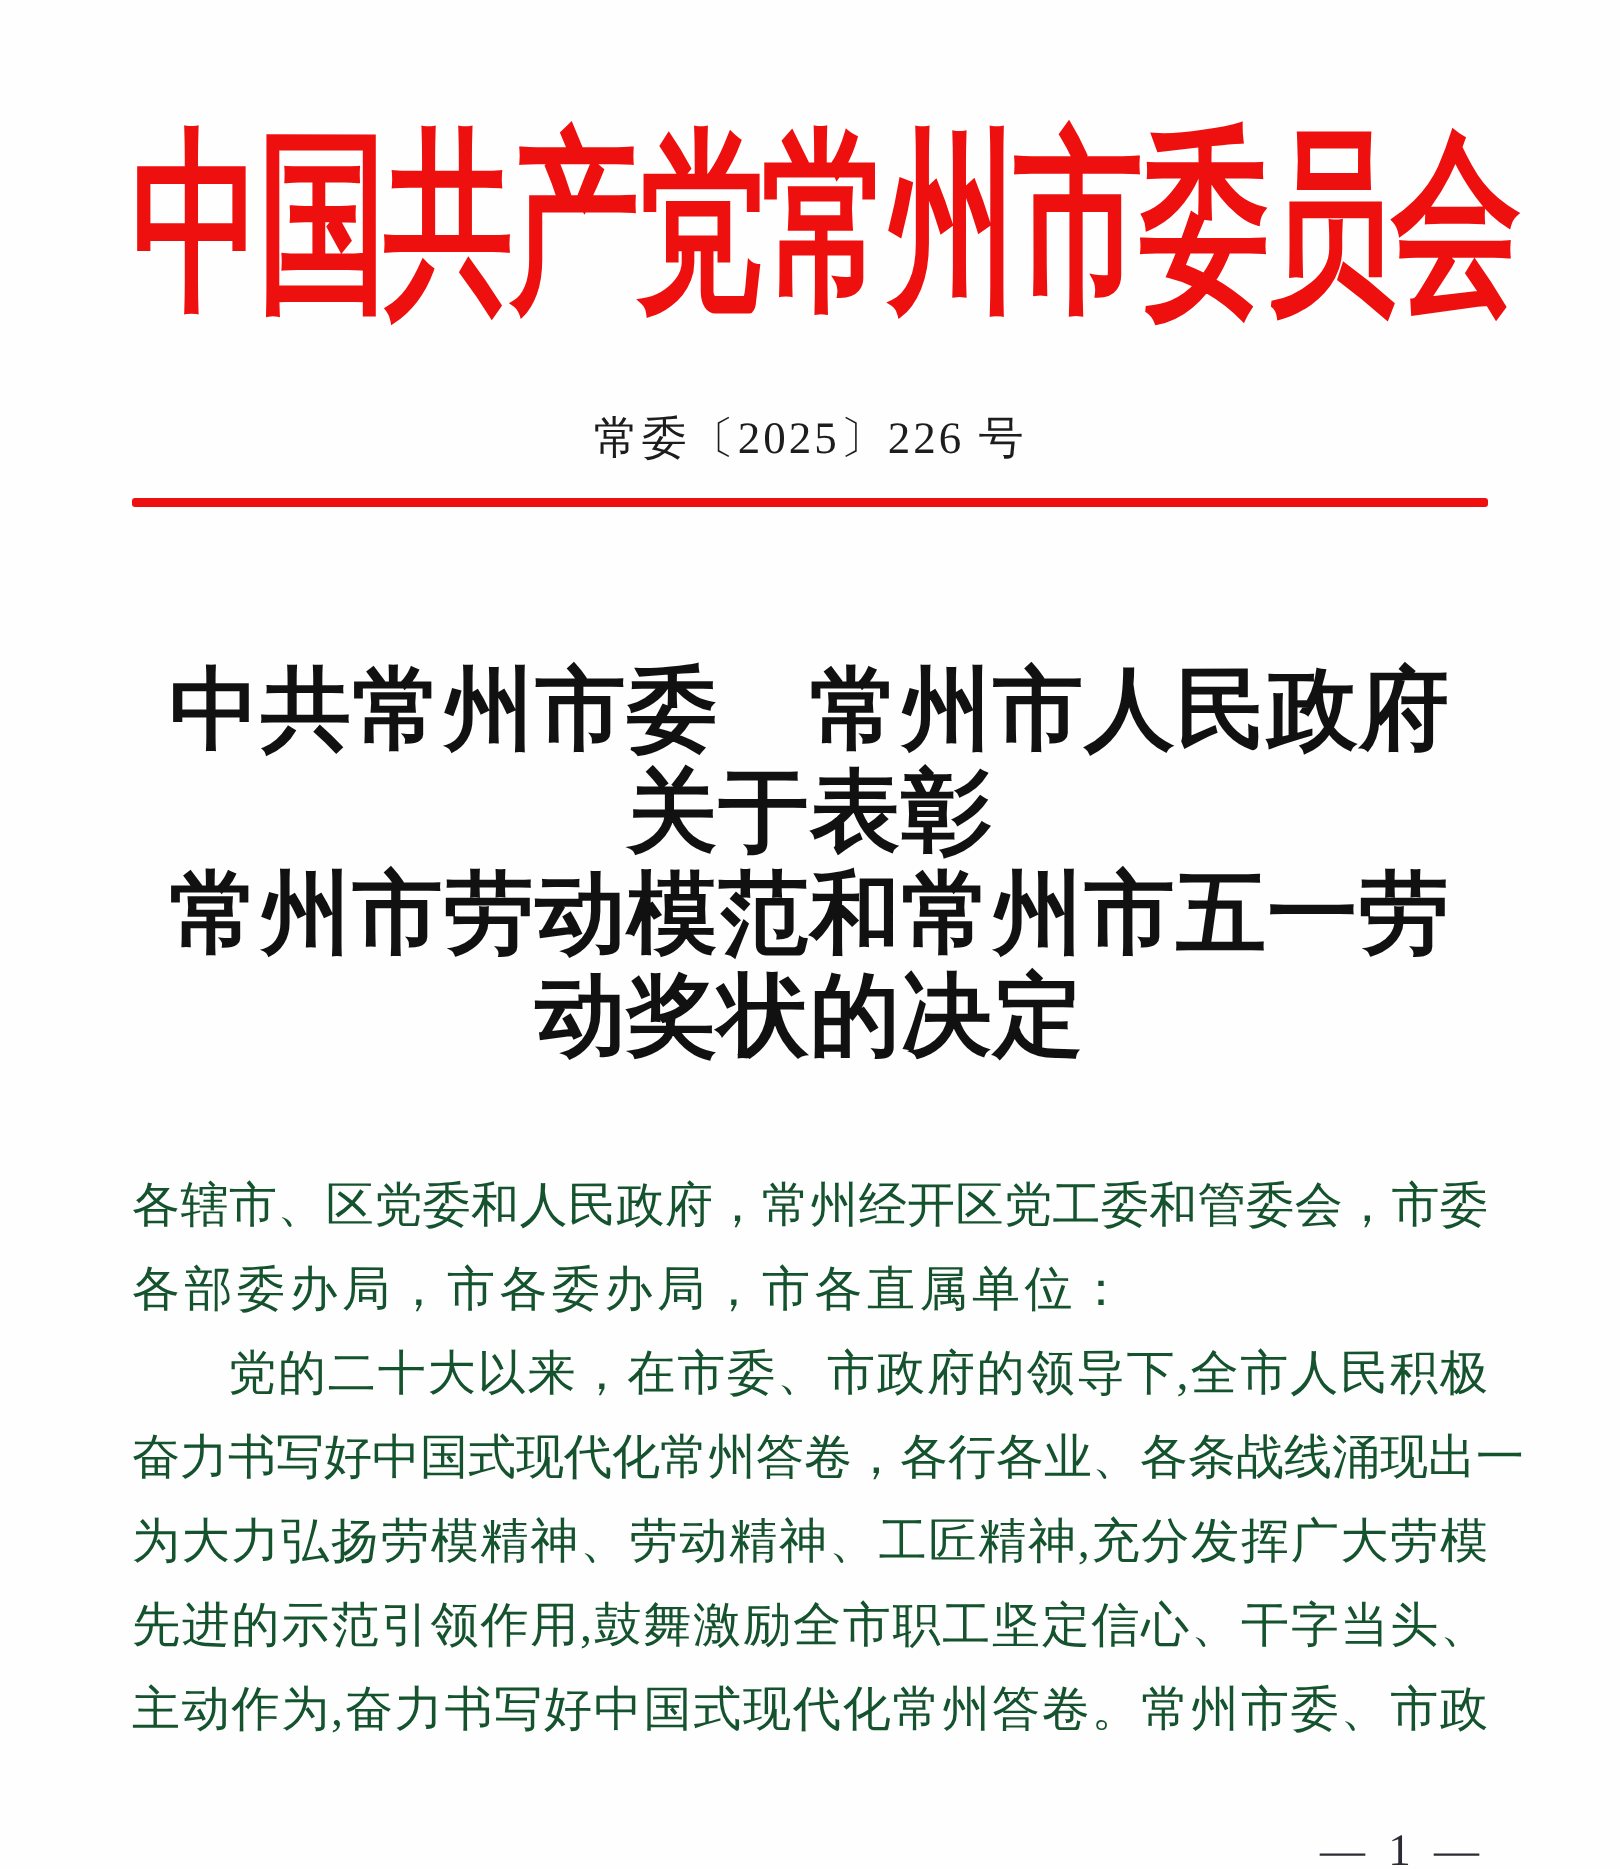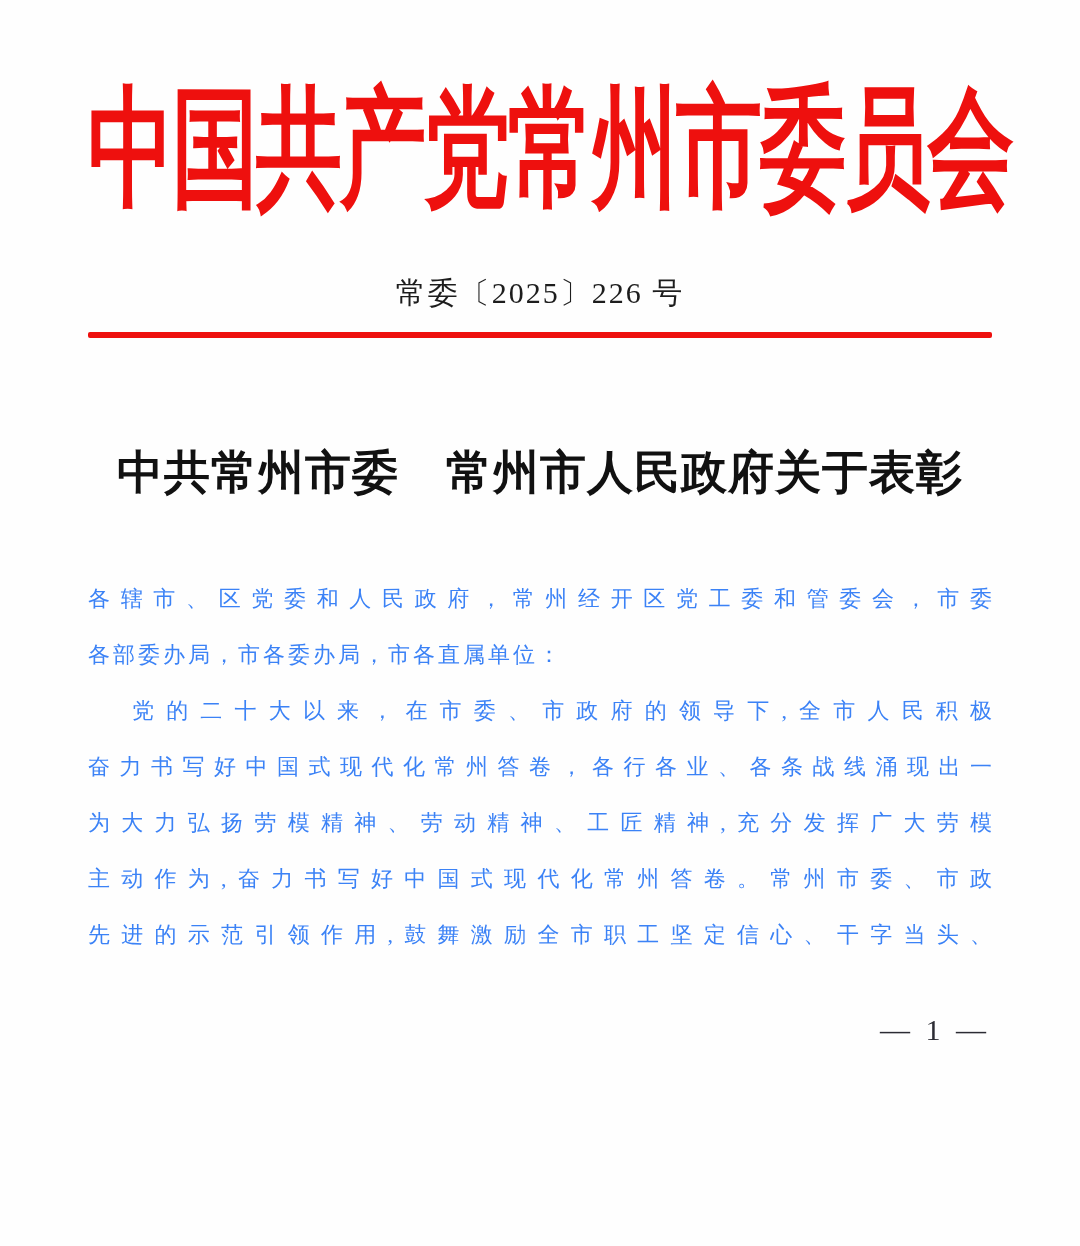--- a/index.html
+++ b/index.html
@@ -36,32 +36,32 @@
   }
   .red-line {
     margin-top: 22px;
     height: 6px;
     width: 100%;
     border-radius: 2px;
   }
   .doc-title {
     margin-top: 101px;
     text-align: center;
-    font-size: 46px;
+    font-size: 60px;
     line-height: 68px;
     font-weight: bold;
     color: #111111;
     letter-spacing: 1px;
   }
   .doc-title .title-line { display: block; }
   .body-text {
     margin-top: 64px;
-    font-size: 22px;
+    font-size: 32px;
     line-height: 56px;
-    color: #3b82f6;
+    color: #14532d;
   }
   .body-line {
     text-align: justify;
     text-align-last: justify;
     white-space: nowrap;
   }
   .body-line.short {
     text-align-last: left;
     letter-spacing: 3px;
   }
@@ -82,27 +82,28 @@
 <div class="page">
 
   <div class="header-title" style="color: rgb(238, 16, 14);">中国共产党常州市委员会</div>
 
   <div class="doc-number">常委〔2025〕226 号</div>
 
   <div class="red-line" style="background-color: rgb(238, 16, 14);"></div>
 
   <h1 class="doc-title">
     <span class="title-line">中共常州市委　常州市人民政府关于表彰</span>
+    <span class="title-line">常州市劳动模范和常州市五一劳动奖状的决定</span>
   </h1>
 
   <div class="body-text">
     <div class="body-line">各辖市、区党委和人民政府，常州经开区党工委和管委会，市委</div>
     <div class="body-line short">各部委办局，市各委办局，市各直属单位：</div>
     <div class="body-line indent">党的二十大以来，在市委、市政府的领导下,全市人民积极</div>
     <div class="body-line">奋力书写好中国式现代化常州答卷，各行各业、各条战线涌现出一</div>
     <div class="body-line">为大力弘扬劳模精神、劳动精神、工匠精神,充分发挥广大劳模</div>
+    <div class="body-line">先进的示范引领作用,鼓舞激励全市职工坚定信心、干字当头、</div>
     <div class="body-line">主动作为,奋力书写好中国式现代化常州答卷。常州市委、市政</div>
-    <div class="body-line">先进的示范引领作用,鼓舞激励全市职工坚定信心、干字当头、</div>
   </div>
 
   <div class="page-number">— 1 —</div>
 
 </div>
 
 </body></html>

